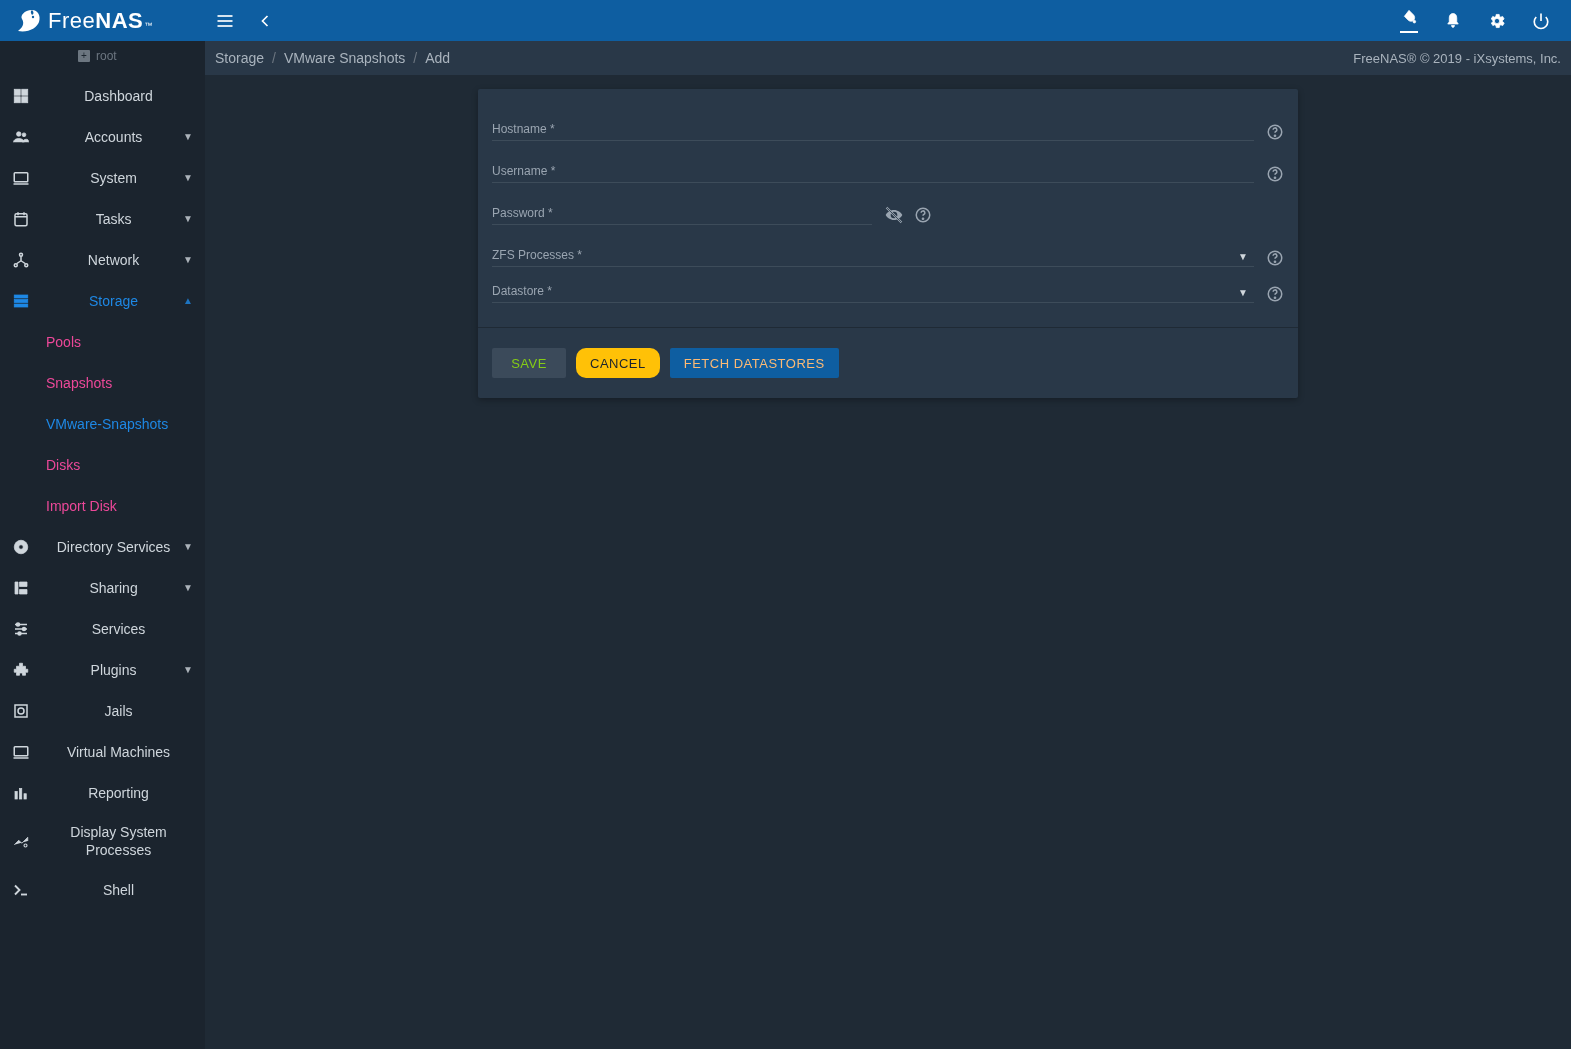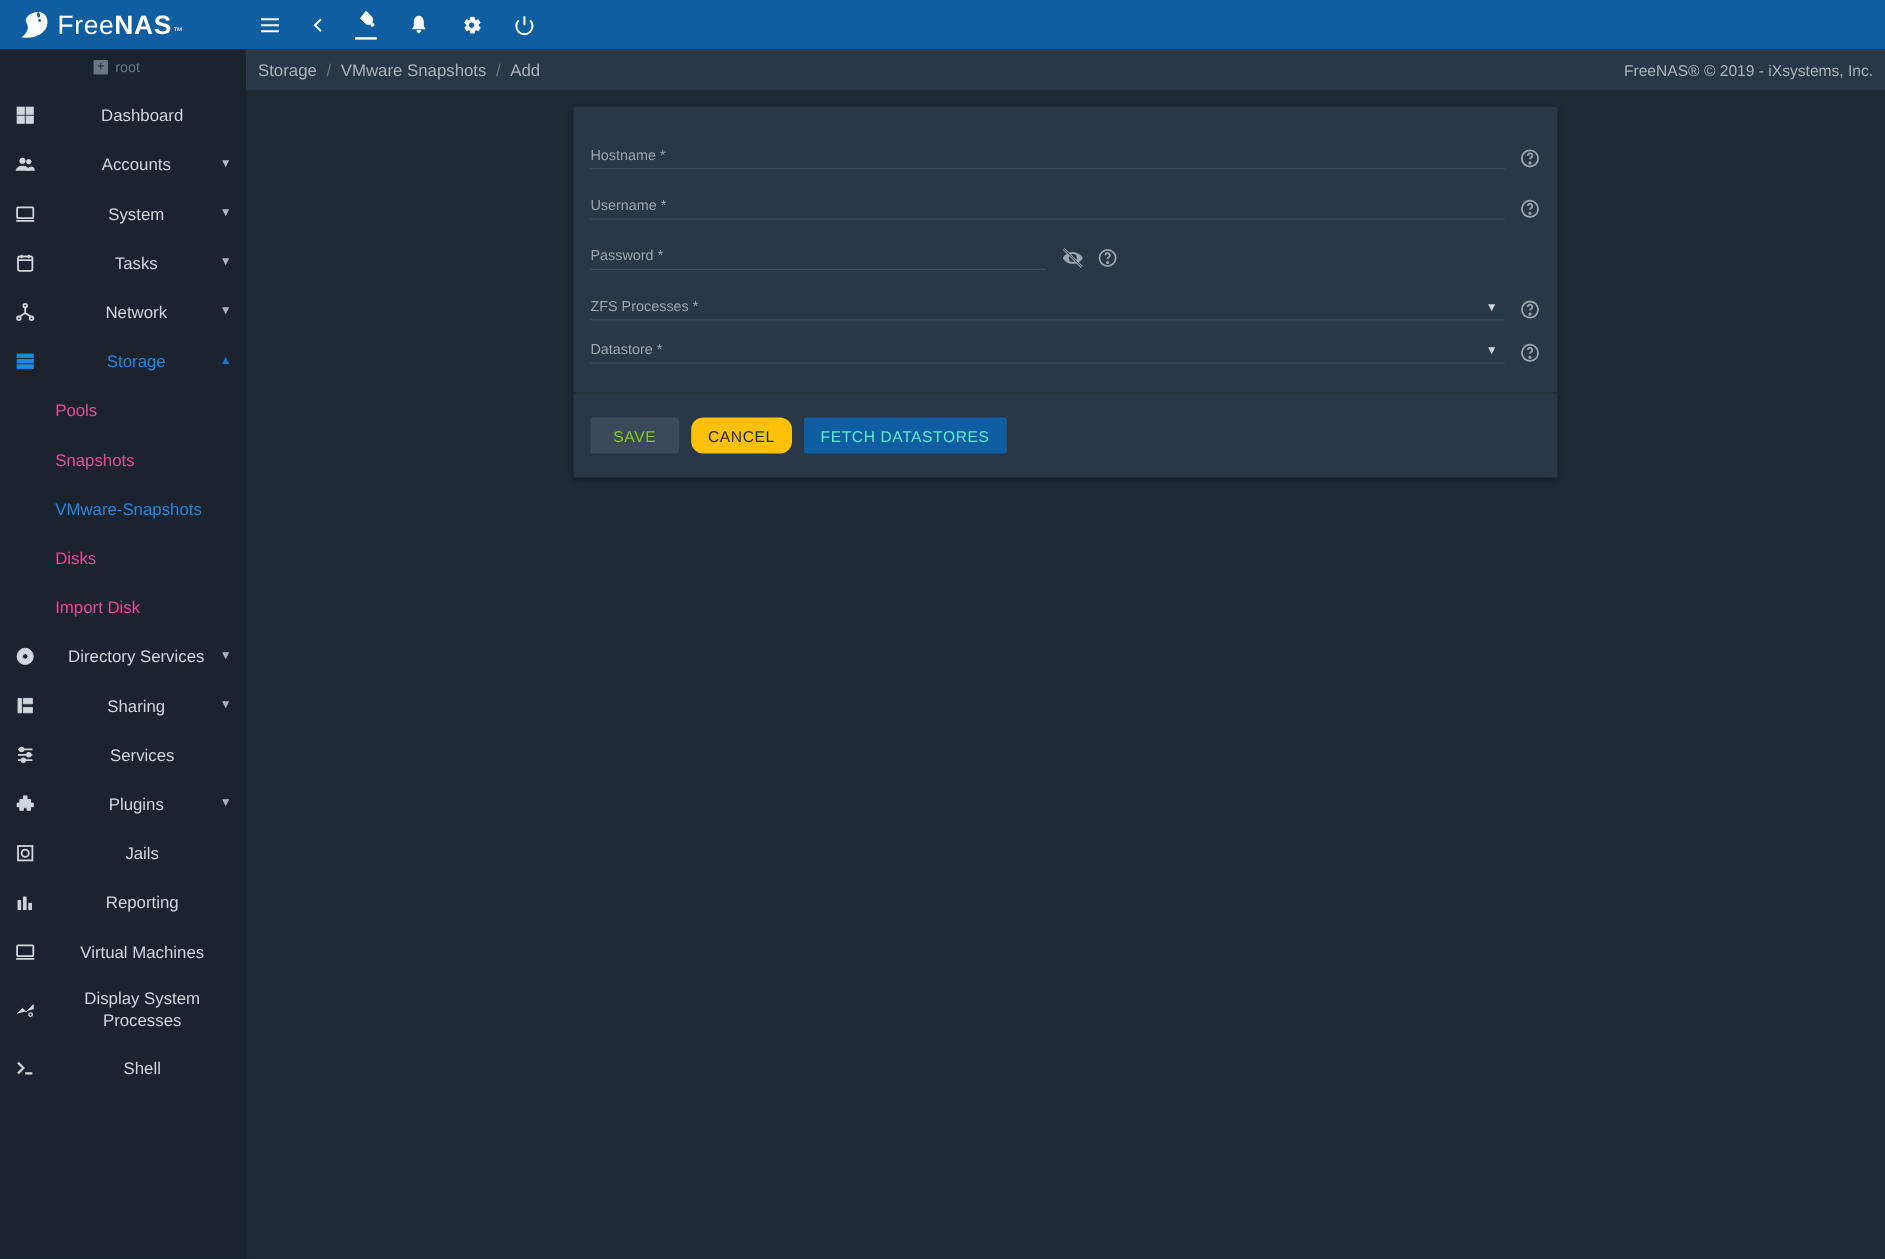--- a/index.html
+++ b/index.html
@@ -10,21 +10,21 @@
     color: #cfd6dc;
     overflow: hidden;
   }
 
   
   .topbar {
     height: 41px;
     background: #0e5ea1;
     display: flex;
     align-items: center;
-    justify-content: flex-start;
+    justify-content: space-between;
     padding: 0 10px 0 0;
     color: #fff;
   }
   .topbar-left { display: flex; align-items: center; height: 100%; }
   .brand {
     width: 205px;
     height: 100%;
     display: flex;
     align-items: center;
     padding-left: 10px;
@@ -143,21 +143,21 @@
     padding: 0 14px;
     border: none;
     border-radius: 2px;
     font-size: 13px;
     letter-spacing: 0.5px;
     cursor: pointer;
     display:flex;align-items:center;justify-content:center;
   }
   .btn-save { background:#3b4a5a; color:#84cc16; cursor:default; min-width:74px;}
   .btn-cancel { background:#ffc107; color:#1b242e;border-radius:10px; }
-  .btn-fetch { background:#0e5ea1; color:#5eead4; }
+  .btn-fetch { background:#0e5ea1; color:#fdba74; }
 
   
   ::-webkit-scrollbar{width:0;height:0;}
 </style>
 </head>
 <body>
 
 <div class="topbar">
   <div class="topbar-left">
     <div class="brand">
@@ -363,37 +363,37 @@
           <svg width="18" height="18" viewBox="0 0 24 24" fill="none" stroke="#cfd6dc" stroke-width="2">
             <rect x="4" y="4" width="16" height="16"></rect>
             <circle cx="12" cy="12" r="4"></circle>
           </svg>
         </span>
       <span class="nav-label">Jails</span>
     </div>
 
     <div class="nav-item">
       <span class="nav-icon">
+          <svg width="18" height="18" viewBox="0 0 24 24" fill="none" stroke="#cfd6dc" stroke-width="2">
+            <rect x="3" y="5" width="18" height="12" rx="1"></rect>
+            <line x1="2" y1="20" x2="22" y2="20"></line>
+          </svg>
+        </span>
+      <span class="nav-label">Virtual Machines</span>
+    </div>
+
+    <div class="nav-item">
+      <span class="nav-icon">
           <svg width="18" height="18" viewBox="0 0 24 24" fill="#cfd6dc">
             <rect x="4" y="10" width="3" height="10"></rect>
             <rect x="10" y="6" width="3" height="14"></rect>
             <rect x="16" y="13" width="3" height="7"></rect>
           </svg>
         </span>
       <span class="nav-label">Reporting</span>
-    </div>
-
-    <div class="nav-item">
-      <span class="nav-icon">
-          <svg width="18" height="18" viewBox="0 0 24 24" fill="none" stroke="#cfd6dc" stroke-width="2">
-            <rect x="3" y="5" width="18" height="12" rx="1"></rect>
-            <line x1="2" y1="20" x2="22" y2="20"></line>
-          </svg>
-        </span>
-      <span class="nav-label">Virtual Machines</span>
     </div>
 
     <div class="nav-item multi">
       <span class="nav-icon">
           <svg width="18" height="18" viewBox="0 0 24 24" fill="#cfd6dc">
             <path d="M3 17l6-6 4 4 8-8v5"></path>
             <circle cx="18" cy="18" r="2" fill="none" stroke="#cfd6dc" stroke-width="1.5"></circle>
           </svg>
         </span>
       <span class="nav-label">Display System Processes</span>

